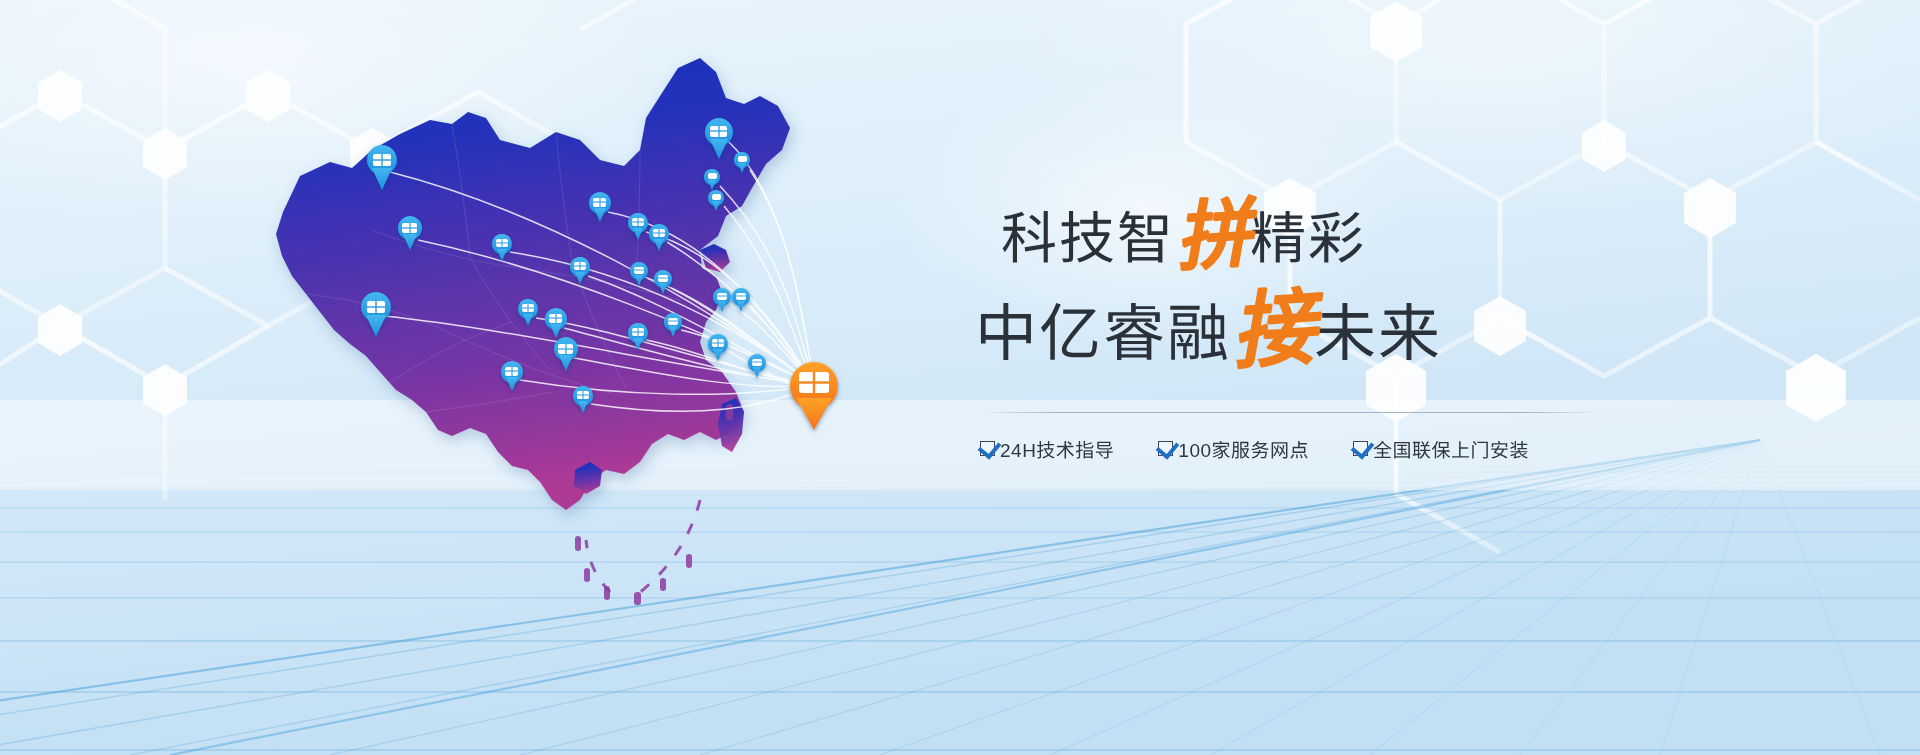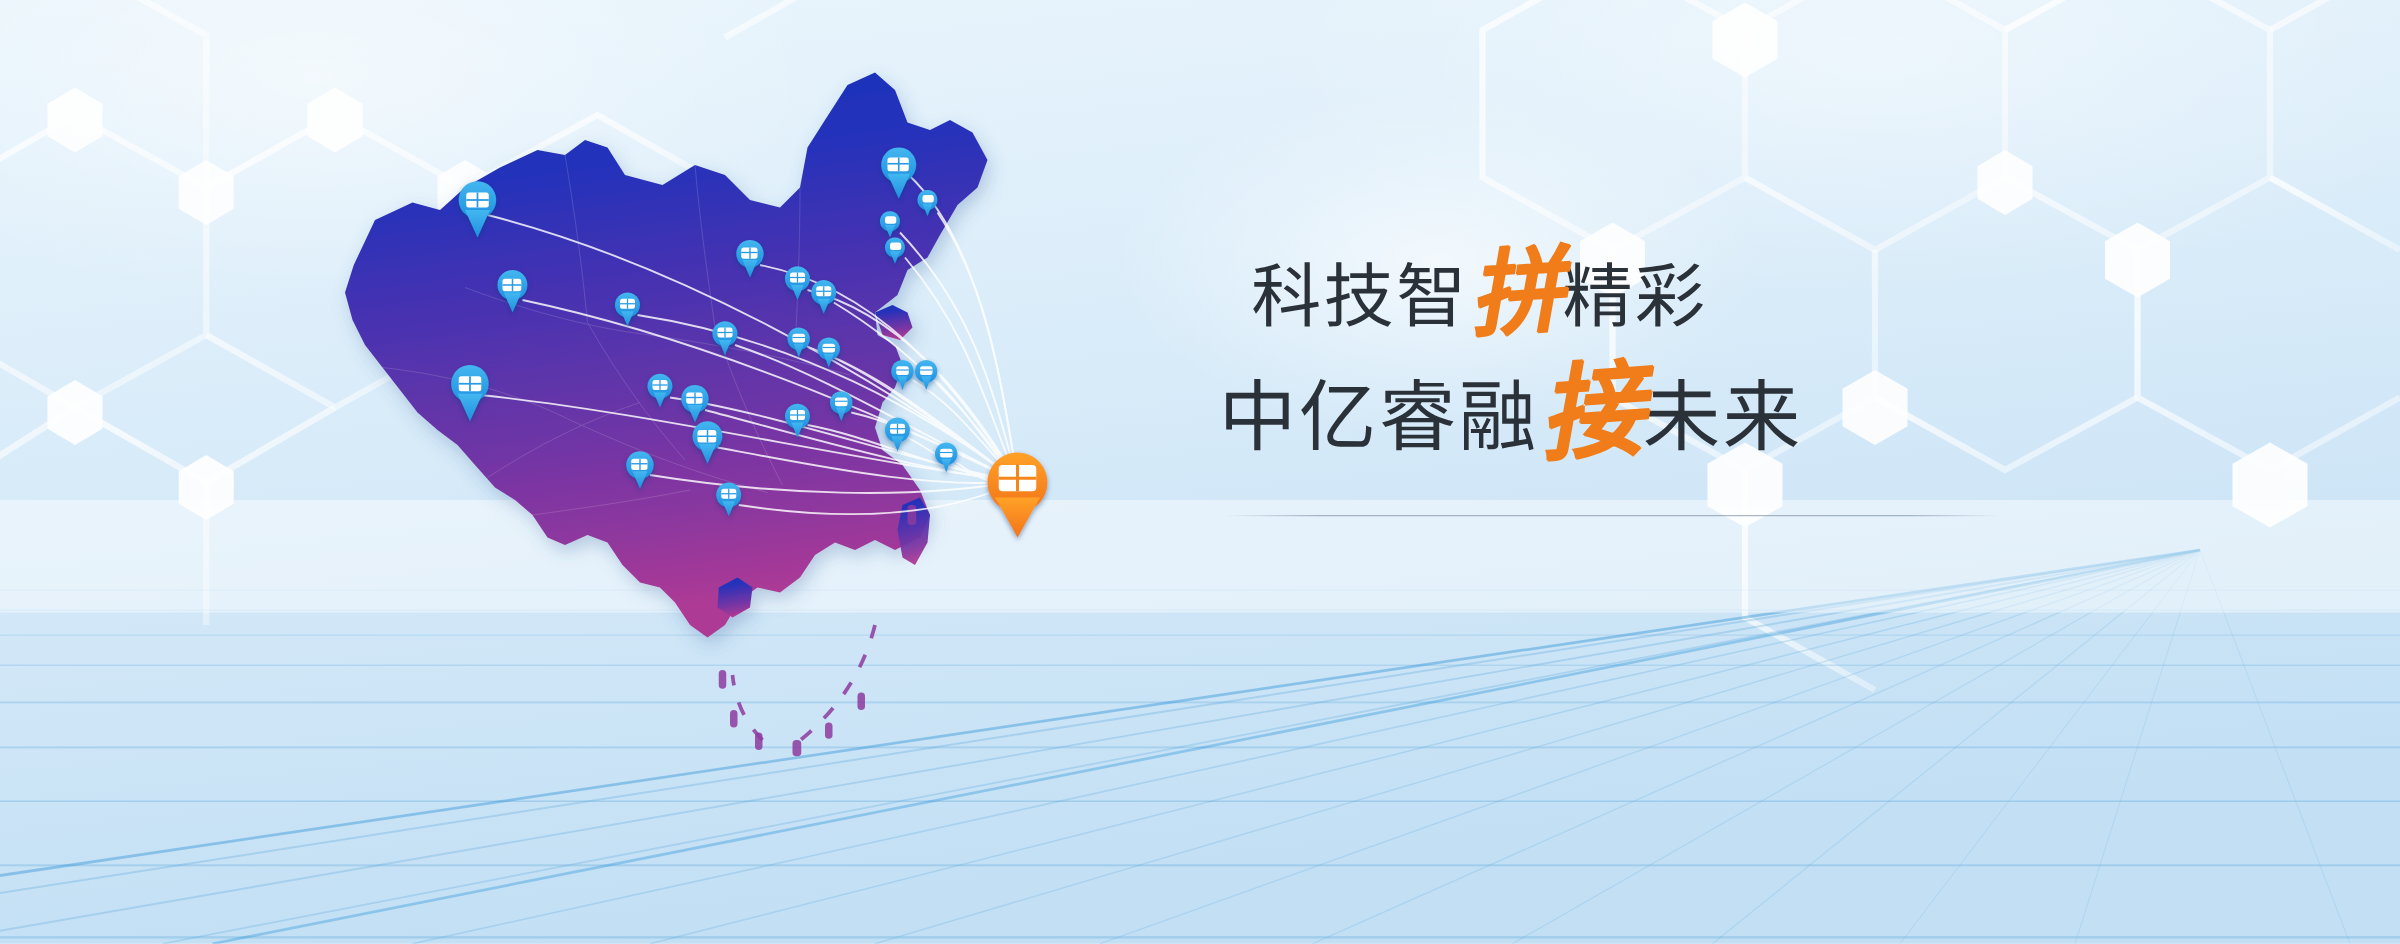--- a/index.html
+++ b/index.html
@@ -470,14 +470,28 @@
     <div class="headline line1">
       <span>科技智</span><span class="brush">拼</span><span>精彩</span>
     </div>
     <div class="headline line2">
       <span>中亿睿融</span><span class="brush">接</span><span>未来</span>
     </div>
   </div>
 
   <div class="divider"></div>
 
+  <div class="features">
+    <div class="feature">
+      <span class="chk"></span>
+      <span class="f-label">24H技术指导</span>
+    </div>
+    <div class="feature">
+      <span class="chk"></span>
+      <span class="f-label">100家服务网点</span>
+    </div>
+    <div class="feature">
+      <span class="chk"></span>
+      <span class="f-label">全国联保上门安装</span>
+    </div>
+  </div>
 
 </div>
 
 </body></html>

